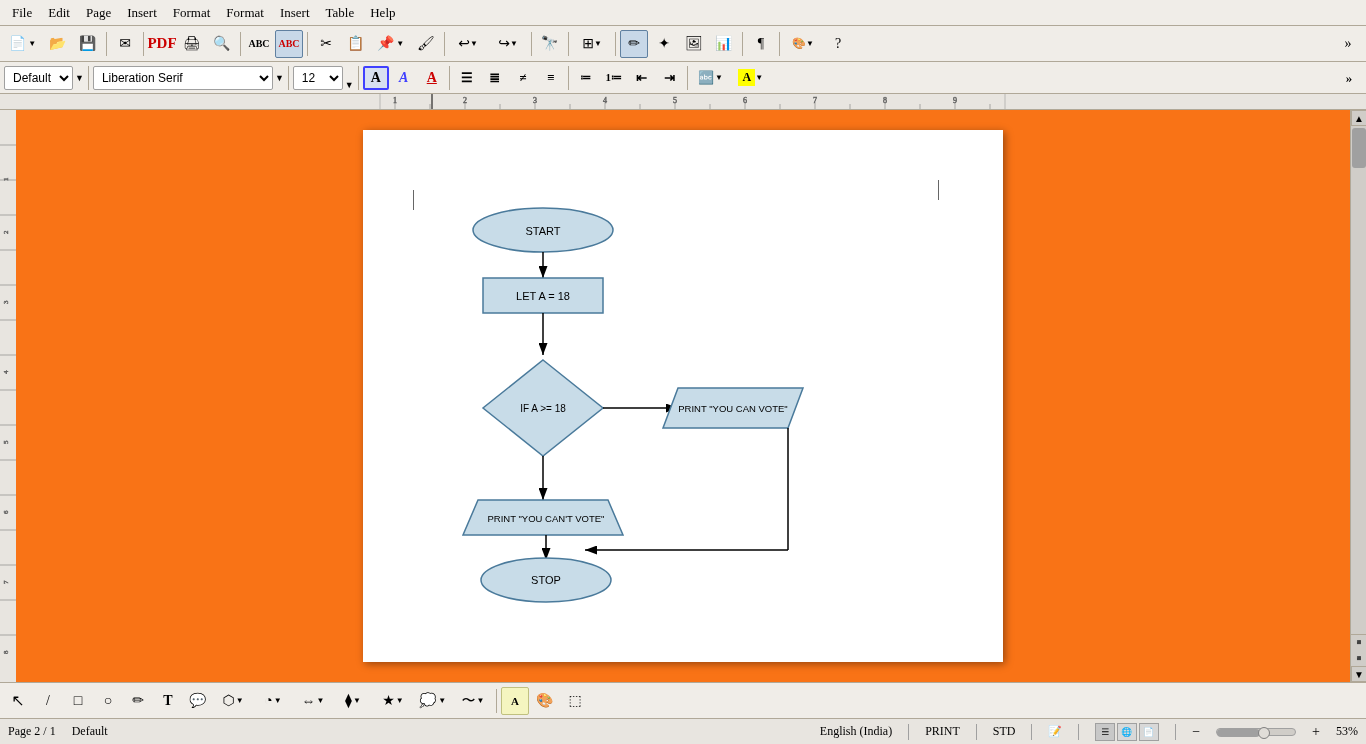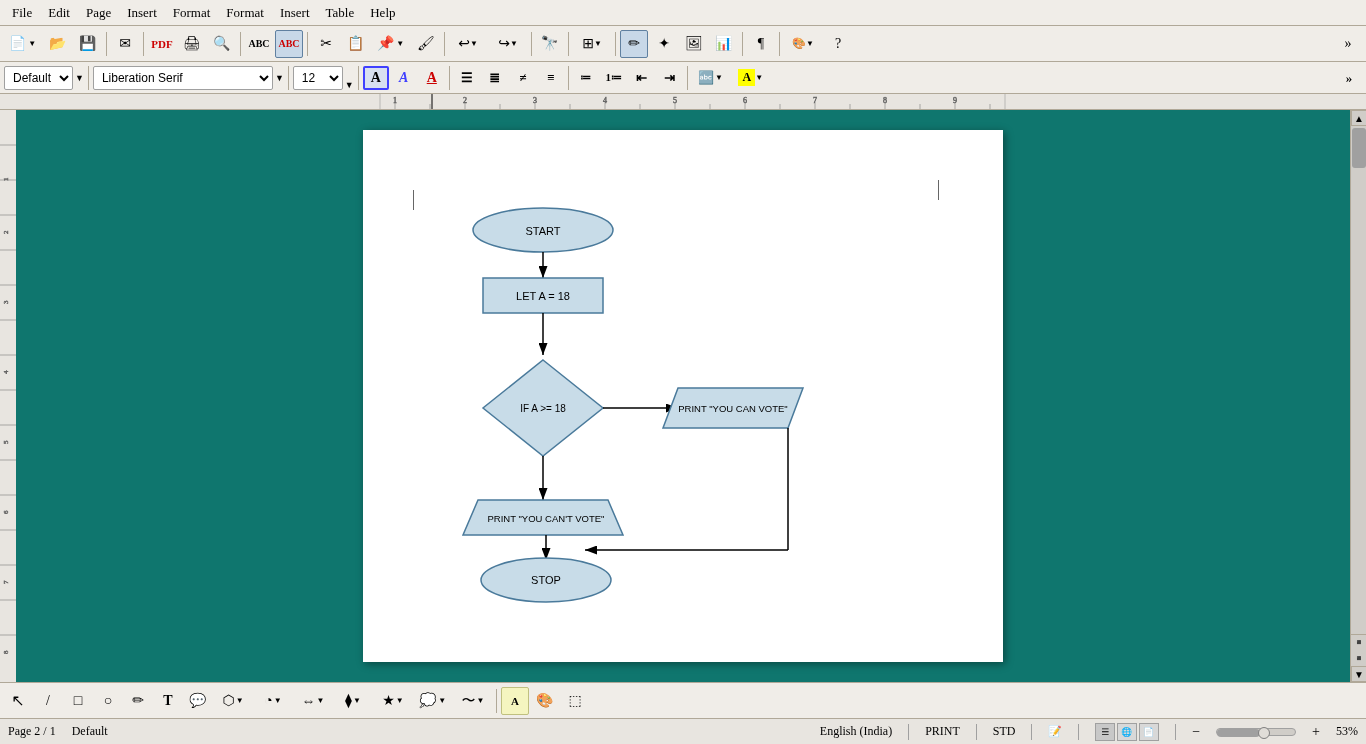--- a/index.html
+++ b/index.html
@@ -21,21 +21,21 @@
     .font-select { height: 24px; font-size: 12px; border: 1px solid #a0a0a0; background: white; padding: 0 4px; border-radius: 2px; width: 180px; }
     .size-select { height: 24px; font-size: 12px; border: 1px solid #a0a0a0; background: white; padding: 0 4px; border-radius: 2px; width: 50px; }
     .fmt-btn { display: flex; align-items: center; justify-content: center; width: 26px; height: 24px; border: 1px solid transparent; border-radius: 2px; cursor: pointer; font-size: 13px; background: transparent; font-weight: bold; }
 
     
     .ruler { height: 16px; background: #e8e5e0; border-bottom: 1px solid #b0a898; flex-shrink: 0; position: relative; overflow: hidden; }
 
     
     .main-area { display: flex; flex: 1; overflow: hidden; }
     .left-ruler { width: 16px; background: #e8e5e0; border-right: 1px solid #b0a898; flex-shrink: 0; position: relative; }
-    .content-area { flex: 1; background: #0f766e; overflow: auto; padding: 20px; display: flex; justify-content: center; }
+    .content-area { flex: 1; background: #f97316; overflow: auto; padding: 20px; display: flex; justify-content: center; }
     .right-scroll { width: 16px; background: #d0cdc8; display: flex; flex-direction: column; flex-shrink: 0; border-left: 1px solid #b0a898; }
 
     
     .document-page { background: white; width: 640px; min-height: 520px; box-shadow: 2px 2px 8px rgba(0,0,0,0.4); position: relative; padding: 20px; }
 
     
     .statusbar { display: flex; align-items: center; background: #e8e5e0; border-top: 1px solid #b0a898; height: 26px; padding: 0 8px; font-size: 12px; gap: 16px; flex-shrink: 0; }
 
     
     .draw-toolbar { display: flex; align-items: center; background: #f0ede8; border-top: 1px solid #b0a898; height: 36px; padding: 2px 4px; gap: 2px; flex-shrink: 0; }
@@ -67,21 +67,21 @@
 
   <div class="tb-btn" style="width:38px; display:flex; gap:1px;">
     <span>📄</span>
     <span style="font-size:8px;">▼</span>
   </div>
   <div class="tb-btn">📂</div>
   <div class="tb-btn">💾</div>
   <div class="tb-separator"></div>
   <div class="tb-btn">✉</div>
   <div class="tb-separator"></div>
-  <div class="tb-btn" style="font-size:11px;font-weight:bold;color:#cc0000;">PDF</div>
+  <div class="tb-btn" style="font-size:15px;font-weight:bold;color:#cc0000;">PDF</div>
   <div class="tb-btn">🖨</div>
   <div class="tb-btn">🔍</div>
   <div class="tb-separator"></div>
   <div class="tb-btn" style="font-size:10px;font-weight:bold;">ABC</div>
   <div class="tb-btn active" style="font-size:10px;font-weight:bold;color:#cc0000;">ABC</div>
   <div class="tb-separator"></div>
   <div class="tb-btn">✂</div>
   <div class="tb-btn">📋</div>
   <div class="tb-btn" style="width:38px; display:flex; gap:1px;">
     <span>📌</span>

